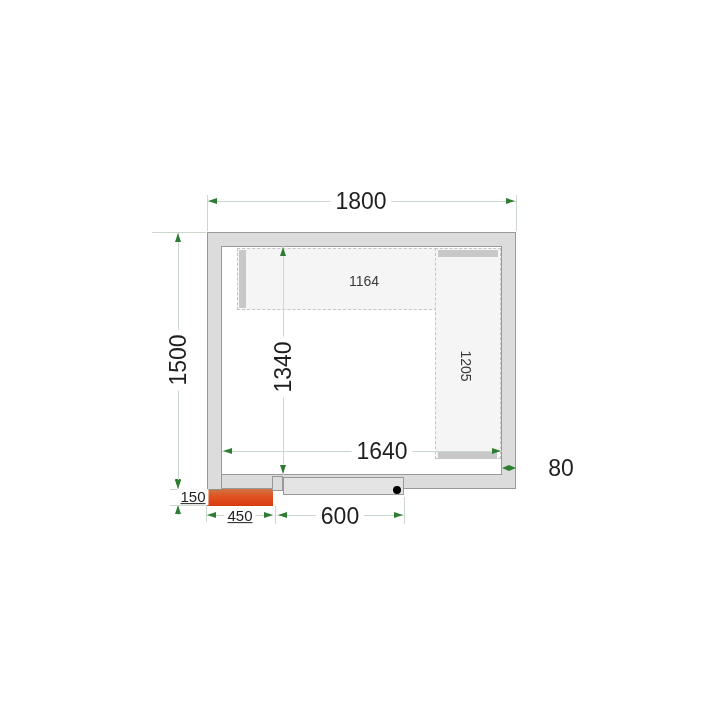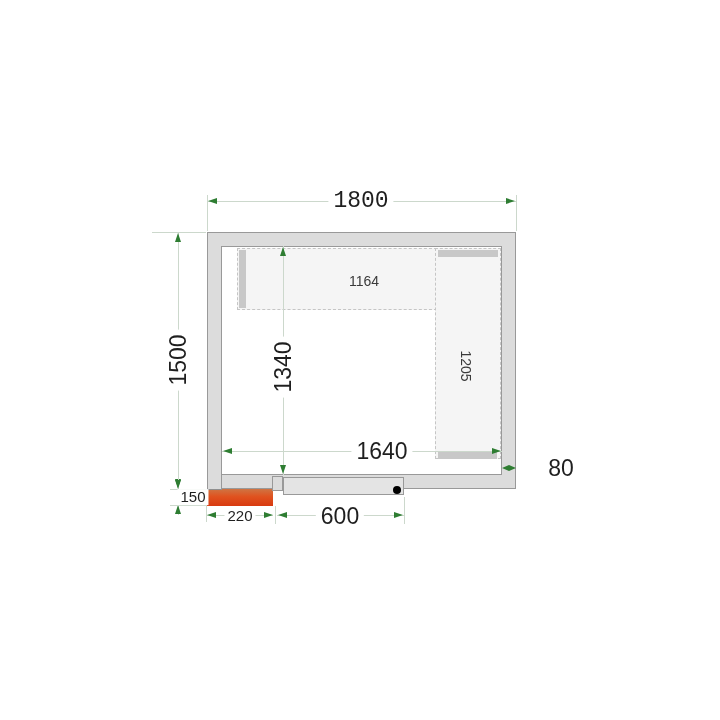--- a/index.html
+++ b/index.html
@@ -33,33 +33,33 @@
   .h1{height:1px;} .w1{width:1px;}
   .arr{width:0;height:0;}
   .arr-left{border-top:3px solid transparent;border-bottom:3px solid transparent;border-right:9px solid #2e7d32;}
   .arr-right{border-top:3px solid transparent;border-bottom:3px solid transparent;border-left:9px solid #2e7d32;}
   .arr-up{border-left:3px solid transparent;border-right:3px solid transparent;border-bottom:9px solid #2e7d32;}
   .arr-down{border-left:3px solid transparent;border-right:3px solid transparent;border-top:9px solid #2e7d32;}
 
   .dim-label{position:absolute;background:#fff;padding:0 5px;white-space:nowrap;
     transform:translate(-50%,-50%);line-height:1.05;}
   .big{font-size:23px;}
-  .small{font-size:15px;padding:0 3px;}
+  .small{font-size:15px;padding:0 3px;text-decoration:underline;}
   .tiny{font-size:14px;background:transparent;color:#3a3a3a;}
   .rot-ccw{transform:translate(-50%,-50%) rotate(-90deg);}
   .rot-cw{transform:translate(-50%,-50%) rotate(90deg);}
 
   
   
   .e1800a{left:207px;top:195px;height:36px;}
   .e1800b{left:516px;top:195px;height:36px;}
   .l1800{left:207px;top:201px;width:309px;}
   .a1800l{left:208px;top:198px;}
   .a1800r{left:506px;top:198px;}
-  .t1800{left:361px;top:201px;font-family:Liberation Mono, monospace;}
+  .t1800{left:361px;top:201px;}
   
   .e1500a{left:152px;top:232px;width:54px;}
   .e1500b{left:170px;top:489px;width:37px;}
   .l1500{left:178px;top:232px;height:257px;}
   .a1500u{left:175px;top:233px;}
   .a1500d{left:175px;top:479px;}
   .t1500{left:178px;top:360px;}
   
   .l1340{left:283px;top:246px;height:229px;}
   .a1340u{left:280px;top:247px;}
@@ -153,21 +153,21 @@
   <div class="abs arr arr-down a150d"></div>
   <div class="abs arr arr-up a150u"></div>
   <div class="abs dline h1 e150b"></div>
   <div class="dim-label small abs t150">150</div>
 
   <div class="abs dline w1 e450a"></div>
   <div class="abs dline w1 e450b"></div>
   <div class="abs dline h1 l450"></div>
   <div class="abs arr arr-left a450l"></div>
   <div class="abs arr arr-right a450r"></div>
-  <div class="dim-label small abs t450">220</div>
+  <div class="dim-label small abs t450">450</div>
 
   <div class="abs dline w1 e700a"></div>
   <div class="abs dline h1 l700"></div>
   <div class="abs arr arr-left a700l"></div>
   <div class="abs arr arr-right a700r"></div>
   <div class="dim-label big abs t700">600</div>
 
 </div>
 
 </body></html>

